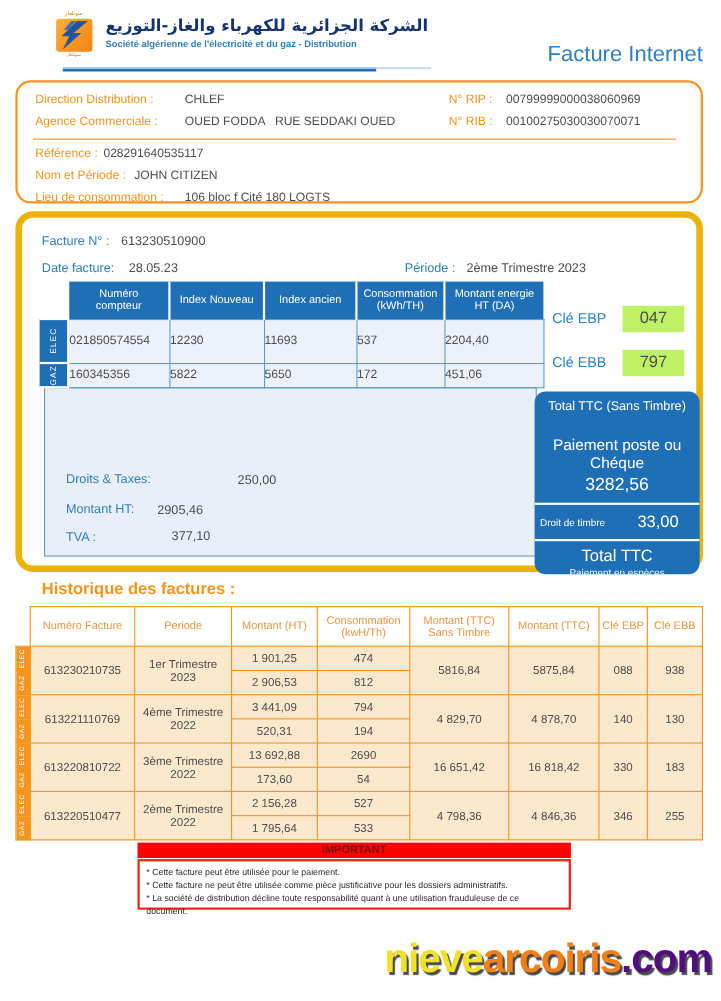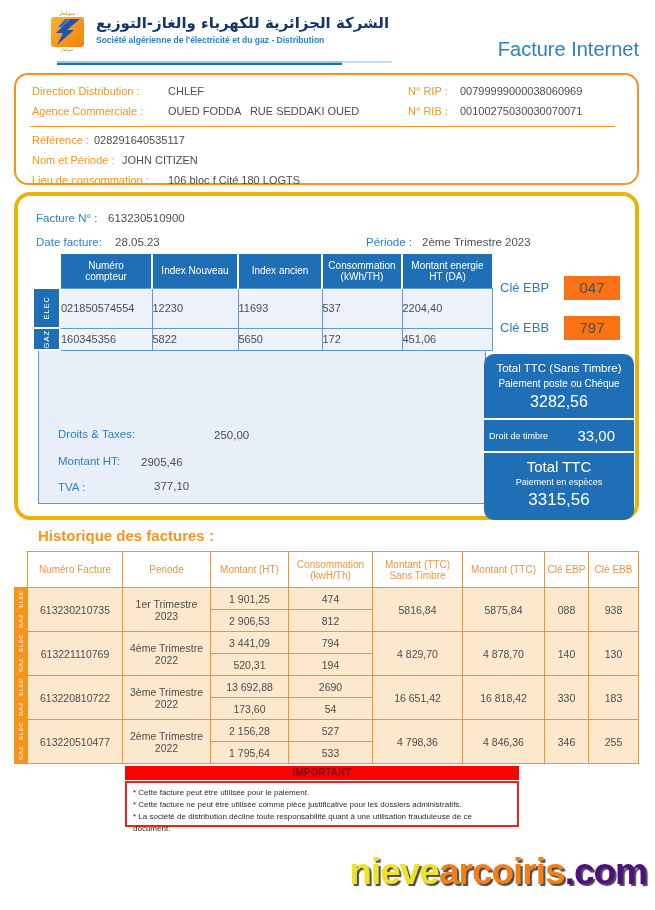--- a/index.html
+++ b/index.html
@@ -28,47 +28,47 @@
   .doc-title { right:16px; top:38px; font-size:20px; font-weight:500; color:#2d7fc3; }
 
   
   .cust-box { left:14px; top:73px; width:625px; height:112px;
               border:2px solid #f7941d; border-radius:14px; background:#fff; }
   .cust-box .lbl { color:#f7941d; font-size:11px; }
   .cust-box .val { color:#4d4d4d; font-size:11px;text-align:center; }
 
   
   .inv-box { left:14px; top:192px; width:625px; height:328px;
-             border:4px solid #eab308; border-radius:16px; background:#fff; }
+             border:6px solid #eab308; border-radius:16px; background:#fff; }
   .blue-lbl { color:#2d7fc3; font-size:11.5px; }
   .gray-val { color:#4d4d4d; font-size:11.5px; }
   .panel { left:20px; top:154px; width:448px; height:154px;
            background:#e9eff9; border:1px solid #5f9bcd; }
 
   
   .ctable { left:16px; top:58px; border-collapse:collapse; table-layout:fixed; }
   .ctable th { background:#1e6fb5; color:#fff; font-weight:normal; font-size:10px;
                border-left:2px solid #fff; text-align:center; vertical-align:middle; padding:2px; }
   .ctable th:first-child { background:transparent; border:none; }
   .ctable td { background:#edf2fa; border:1px solid #5f9bcd; 
                font-size:11px; color:#4d4d4d; }
   .ctable td.vlab { background:#1e6fb5; border:2px solid #fff; border-left:none; }
   .vtext { writing-mode:vertical-rl; transform:rotate(180deg); color:#fff; font-size:7.5px;
            letter-spacing:1px; margin:0 auto; display:block; }
 
   
   .cle-lbl { color:#2d7fc3; font-size:13px; }
-  .cle-val { background:#f97316; color:#4d4d4d; font-size:15px; text-align:center;
+  .cle-val { background:#bef264; color:#4d4d4d; font-size:15px; text-align:center;
              width:56px; height:24px; line-height:24px; }
 
   
   .tot-box { left:466px; top:158px; width:150px; height:166px; background:#1e6fb5;
              border-radius:10px; color:#fff; text-align:center; overflow:hidden; }
   .tot-t1 { font-size:11.5px; padding-top:8px; }
-  .tot-s1 { font-size:10px; padding-top:4px; }
+  .tot-s1 { font-size:14px; padding-top:4px;margin-top:16px; }
   .tot-v1 { font-size:16px; padding-top:4px; padding-bottom:7px; }
   .tot-div { border-top:2px solid #fff; }
   .tot-mid { display:flex; align-items:center; justify-content:space-between; padding:7px 5px; }
   .tot-mid .l { font-size:9px; }
   .tot-mid .v { font-size:15px; padding-right:14px; }
   .tot-t2 { font-size:15px; padding-top:5px; }
   .tot-s2 { font-size:9px; padding-top:2px; }
   .tot-v2 { font-size:17px; padding-top:3px; }
 
   

